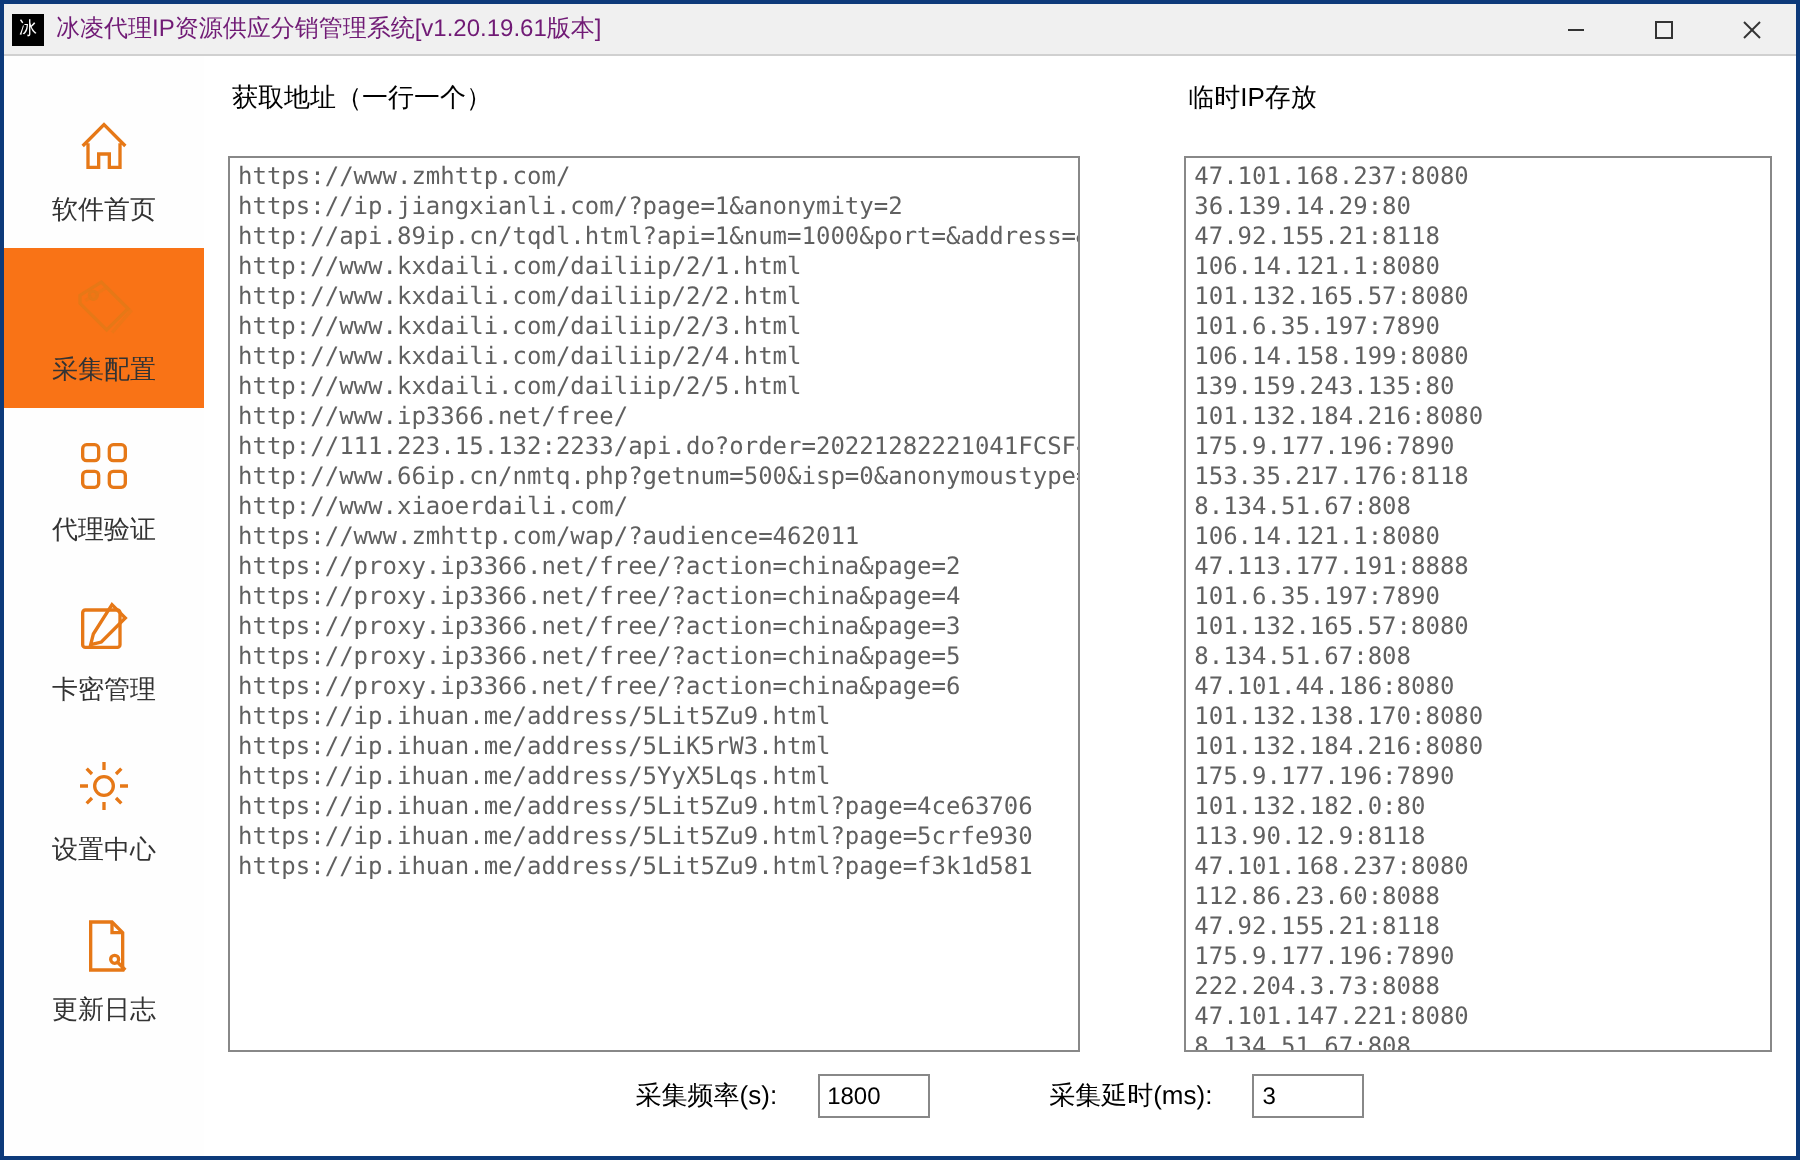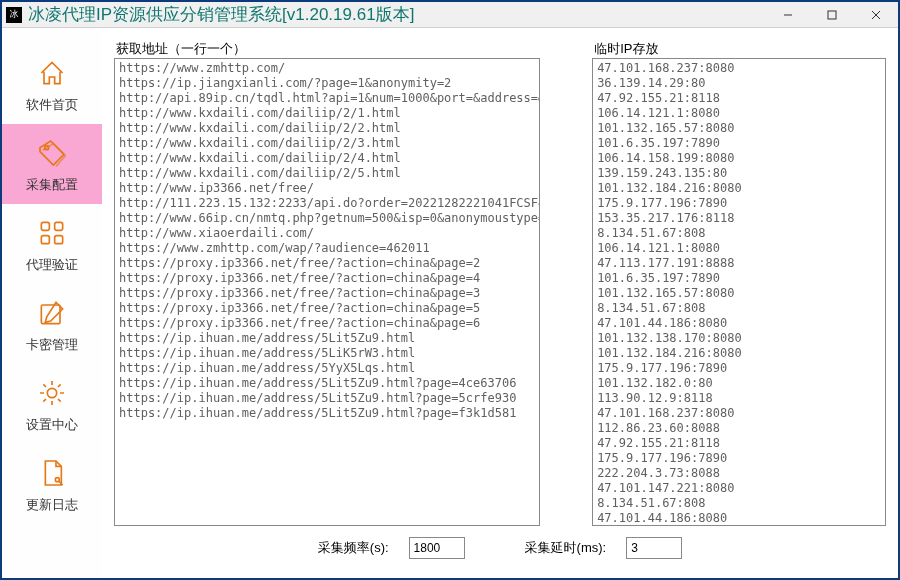--- a/index.html
+++ b/index.html
@@ -25,21 +25,21 @@
     .titlebar .app-icon {
       width: 16px; height: 16px;
       background: #000;
       margin-right: 6px;
       display: flex;
       align-items: center;
       justify-content: center;
       color: #fff;
       font-size: 9px;
     }
-    .titlebar .title { flex: 1; font-size: 17px; color: #0f766e; }
+    .titlebar .title { flex: 1; font-size: 12px; color: #701a75; }
     .winbtn {
       width: 44px; height: 26px;
       display: flex; align-items: center; justify-content: center;
       font-size: 14px; color: #333;
       cursor: pointer;
     }
     .body {
       flex: 1;
       display: flex;
       overflow: hidden;
@@ -55,21 +55,21 @@
       display: flex;
       flex-direction: column;
       align-items: center;
       justify-content: center;
       padding: 12px 0 10px 0;
       cursor: pointer;
       color: #333;
       gap: 6px;
     }
     .nav-item.active {
-      background: #f9a8d4;
+      background: #f97316;
       justify-content: space-between;
     }
     .nav-item .icon {
       width: 34px; height: 34px;
       display: flex; align-items: center; justify-content: center;
     }
     .nav-item .icon svg { width: 32px; height: 32px; }
     .nav-item .nav-label { font-size: 13px; }
     .main {
       flex: 1;
@@ -87,21 +87,21 @@
     .panel {
       display: flex;
       flex-direction: column;
       overflow: hidden;
     }
     .panel.left { flex: 1.45; }
     .panel.right { flex: 1; padding-left: 40px; }
     .panel-label {
       font-size: 13px;
       color: #000;
-      margin-bottom: 0;
+      margin-bottom: 20px;
       padding-left: 2px;
     }
     .textarea {
       flex: 1;
       border: 1px solid #888;
       font-family: "SimSun", "NSimSun", monospace;
       font-size: 12px;
       padding: 2px 4px;
       white-space: pre;
       overflow: auto;

